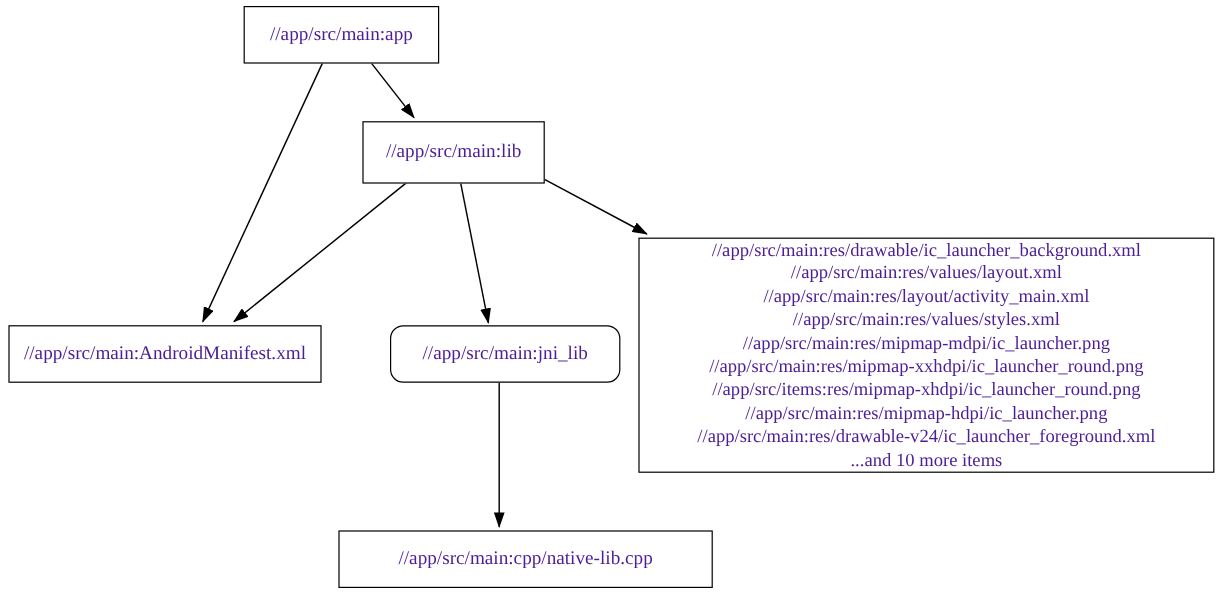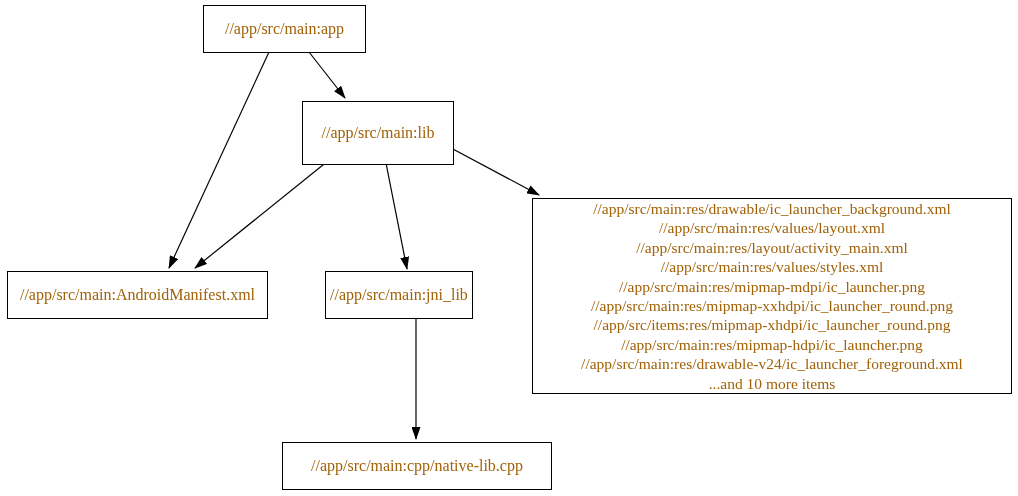--- a/index.html
+++ b/index.html
@@ -6,21 +6,21 @@
     margin: 0;
     padding: 0;
     background: #ffffff;
   }
   .canvas {
     position: relative;
     width: 1018px;
     height: 496px;
     background: #ffffff;
     font-family: "Liberation Serif", "DejaVu Serif", serif;
-    color: #a16207;
+    color: #4c1d95;
     overflow: hidden;
   }
   .edges {
     position: absolute;
     left: 0;
     top: 0;
     width: 1018px;
     height: 496px;
     pointer-events: none;
   }
@@ -66,33 +66,33 @@
     <line x1="344" y1="148" x2="195" y2="268" marker-end="url(#arrow)"></line>
     <line x1="383" y1="148" x2="407" y2="269" marker-end="url(#arrow)"></line>
     <line x1="451" y1="148" x2="539" y2="195" marker-end="url(#arrow)"></line>
     <line x1="416" y1="319" x2="416" y2="439" marker-end="url(#arrow)"></line>
   </svg>
 
   <div class="node" style="left:203px; top:5px; width:163px; height:48px;">
     <span>//app/src/main:app</span>
   </div>
 
-  <div class="node" style="left:302px; top:101px; width:152px; height:64px;">
+  <div class="node" style="left:302px; top:101px; width:152px; height:52px;">
     <span>//app/src/main:lib</span>
   </div>
 
   <div class="node" style="left:7px; top:271px; width:261px; height:48px;">
     <span>//app/src/main:AndroidManifest.xml</span>
   </div>
 
-  <div class="node" style="left:325px; top:271px; width:148px; height:48px;">
+  <div class="node" style="left:325px; top:271px; width:192px; height:48px;border-radius:11px;">
     <span>//app/src/main:jni_lib</span>
   </div>
 
-  <div class="node" style="left:282px; top:442px; width:270px; height:48px;">
+  <div class="node" style="left:282px; top:442px; width:312px; height:48px;">
     <span>//app/src/main:cpp/native-lib.cpp</span>
   </div>
 
   <div class="node multiline" style="left:532px; top:198px; width:480px; height:196px;">
     <span class="line">//app/src/main:res/drawable/ic_launcher_background.xml</span>
     <span class="line">//app/src/main:res/values/layout.xml</span>
     <span class="line">//app/src/main:res/layout/activity_main.xml</span>
     <span class="line">//app/src/main:res/values/styles.xml</span>
     <span class="line">//app/src/main:res/mipmap-mdpi/ic_launcher.png</span>
     <span class="line">//app/src/main:res/mipmap-xxhdpi/ic_launcher_round.png</span>

